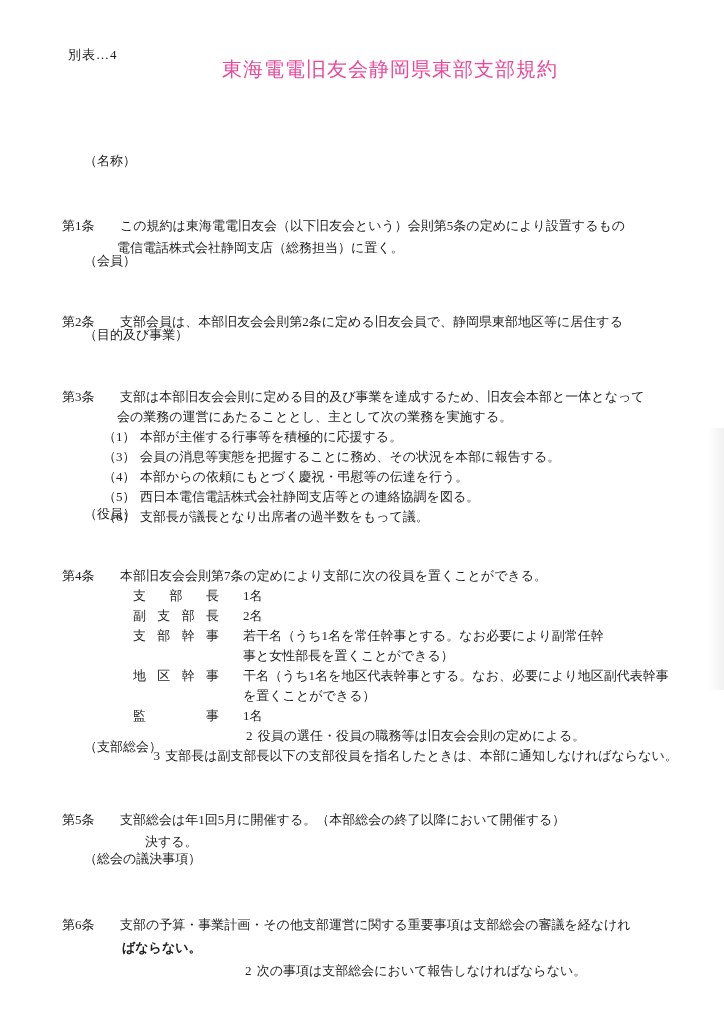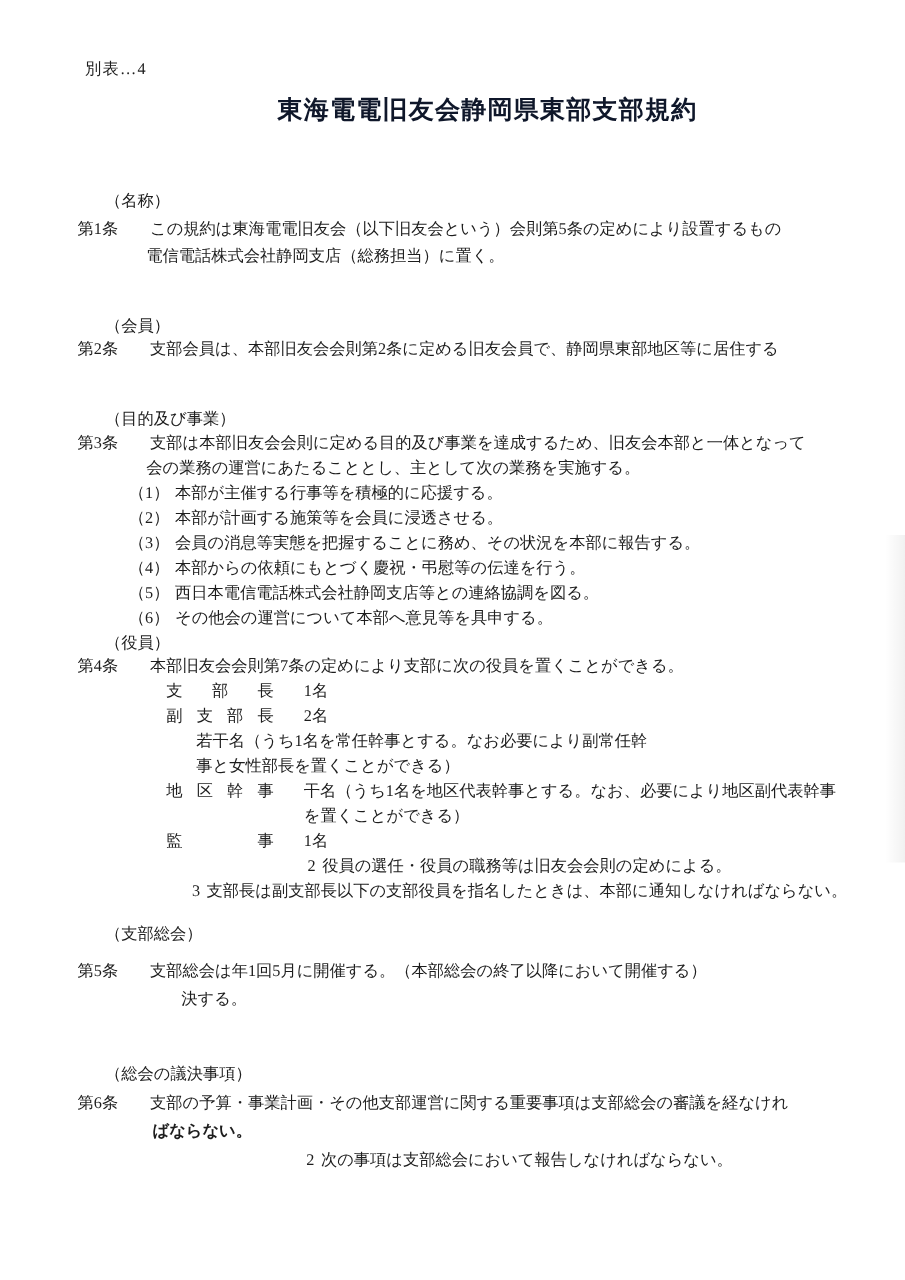--- a/index.html
+++ b/index.html
@@ -3,24 +3,24 @@
 <meta charset="utf-8">
 <style>
   html,body{margin:0;padding:0;}
   body{background:#ffffff;}
   .page{
     position:relative;width:724px;height:1024px;background:#ffffff;
     font-family:"Liberation Serif","DejaVu Serif",serif;
     font-size:13px;color:#1d1d1d;overflow:hidden;
   }
   .note{position:absolute;top:46px;left:68px;letter-spacing:1px;}
-  .title{position:absolute;top:74px;left:56px;right:0;margin:0;
-    text-align:center;font-size:20px;font-weight:700;letter-spacing:1px;color:#0f172a;}
+  .title{position:absolute;top:56px;left:56px;right:0;margin:0;
+    text-align:center;font-size:20px;font-weight:400;letter-spacing:1px;color:#ec4899;}
   .sec-label{position:absolute;left:84px;line-height:22px;}
-  .article{position:absolute;left:62px;right:14px;line-height:22px;}
+  .article{position:absolute;left:62px;right:14px;line-height:22px;margin-top:43px;}
   .lh20{line-height:20px;}
   .lh23{line-height:23px;}
   .line,.item,.para,.para-cont{white-space:nowrap;}
   .art-num{display:inline-block;width:58px;}
   .cont{padding-left:55px;}
   .cont2{padding-left:60px;font-weight:bold;}
   .item{padding-left:41px;}
   .item-num{display:inline-block;width:37px;}
   .role-row{display:flex;padding-left:71px;white-space:nowrap;}
   .role-label{width:86px;flex:none;text-align:justify;text-align-last:justify;}
@@ -48,40 +48,40 @@
   <div class="sec-label" style="top:250px">（会員）</div>
   <div class="article" style="top:268px">
     <div class="line"><span class="art-num">第2条</span><span>支部会員は、本部旧友会会則第2条に定める旧友会員で、静岡県東部地区等に居住する</span></div>
   </div>
 
   <div class="sec-label" style="top:324px">（目的及び事業）</div>
   <div class="article lh20" style="top:344px">
     <div class="line"><span class="art-num">第3条</span><span>支部は本部旧友会会則に定める目的及び事業を達成するため、旧友会本部と一体となって</span></div>
     <div class="line cont">会の業務の運営にあたることとし、主として次の業務を実施する。</div>
     <div class="item"><span class="item-num">（1）</span><span>本部が主催する行事等を積極的に応援する。</span></div>
-    <div class="item"><span class="item-num">（2）</span><span>本部が計画する施策等を会員に浸透させる。</span></div>
     <div class="item"><span class="item-num">（3）</span><span>会員の消息等実態を把握することに務め、その状況を本部に報告する。</span></div>
     <div class="item"><span class="item-num">（4）</span><span>本部からの依頼にもとづく慶祝・弔慰等の伝達を行う。</span></div>
     <div class="item"><span class="item-num">（5）</span><span>西日本電信電話株式会社静岡支店等との連絡協調を図る。</span></div>
-    <div class="item"><span class="item-num">（6）</span><span>その他会の運営について本部へ意見等を具申する。</span></div>
+    <div class="item"><span class="item-num">（6）</span><span>支部長が議長となり出席者の過半数をもって議。</span></div>
   </div>
 
   <div class="sec-label" style="top:503px">（役員）</div>
   <div class="article lh20" style="top:523px">
     <div class="line"><span class="art-num">第4条</span><span>本部旧友会会則第7条の定めにより支部に次の役員を置くことができる。</span></div>
 
     <div class="role-row">
       <span class="role-label">支部長</span>
       <span class="role-value">1名</span>
     </div>
     <div class="role-row">
       <span class="role-label">副支部長</span>
       <span class="role-value">2名</span>
     </div>
     <div class="role-row">
+      <span class="role-label">支部幹事</span>
       <span class="role-value">
         <div>若干名（うち1名を常任幹事とする。なお必要により副常任幹</div>
         <div>事と女性部長を置くことができる）</div>
       </span>
     </div>
     <div class="role-row">
       <span class="role-label">地区幹事</span>
       <span class="role-value">
         <div>干名（うち1名を地区代表幹事とする。なお、必要により地区副代表幹事</div>
         <div>を置くことができる）</div>

